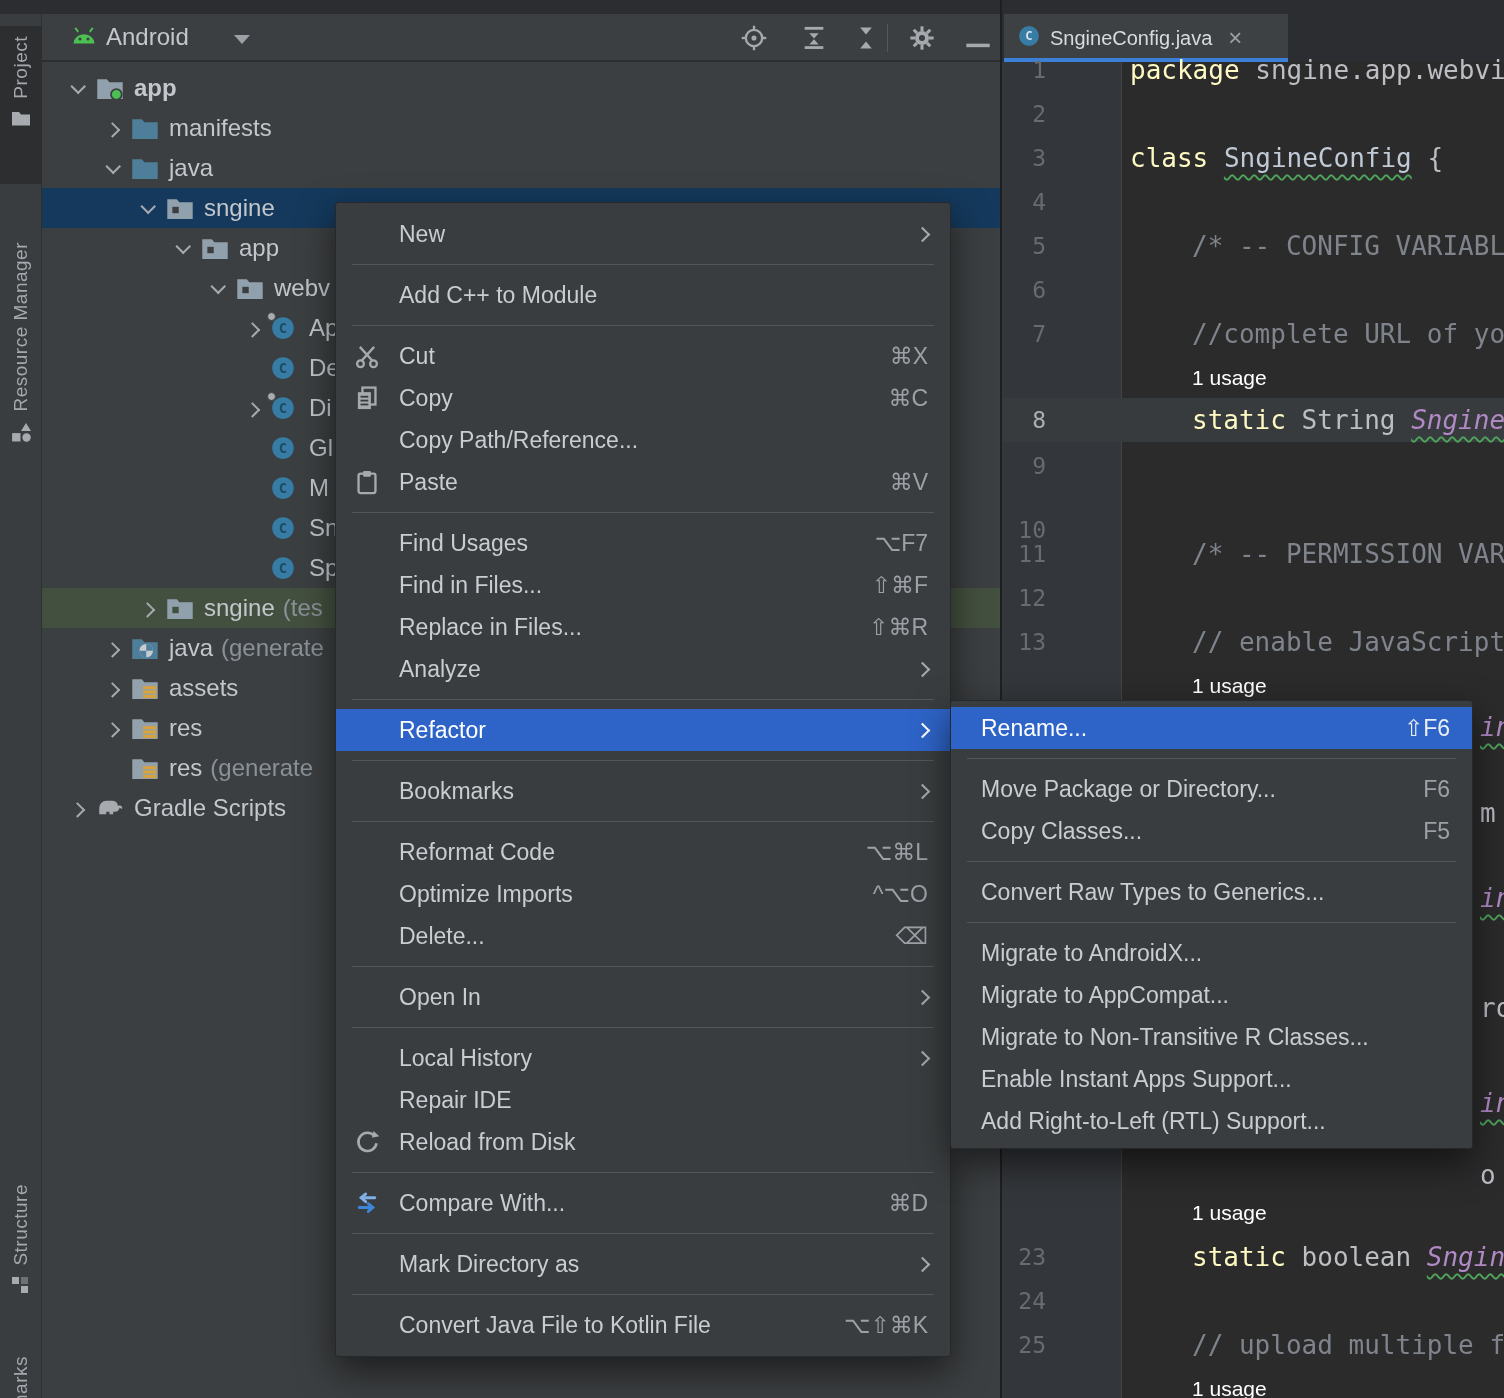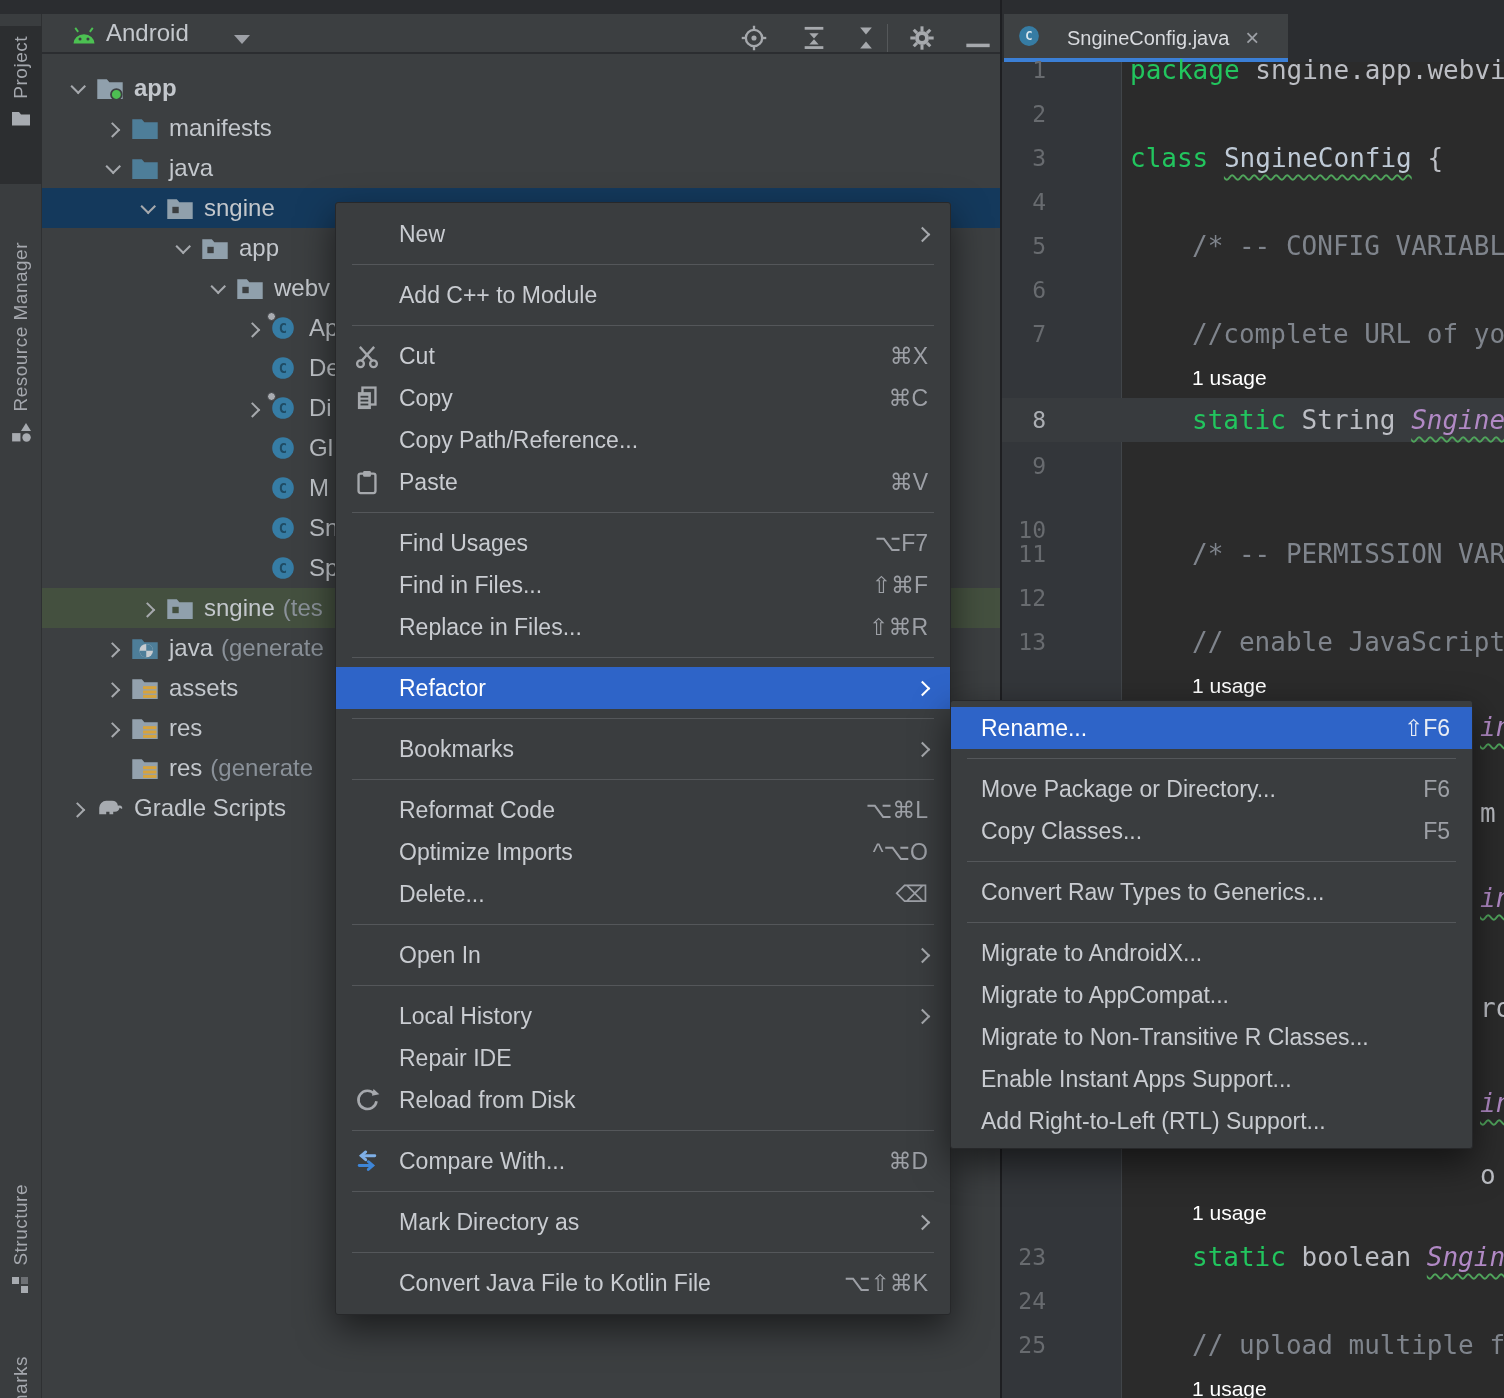--- a/index.html
+++ b/index.html
@@ -13,21 +13,21 @@
 
   
   .activity-bar{position:absolute;left:0;top:14px;bottom:0;width:42px;background:#3A3D3F;border-right:1px solid #2E3032;}
   .abar-tab{position:absolute;left:0;width:42px;display:flex;flex-direction:column;align-items:center;gap:10px;padding:10px 0;}
   .abar-tab.active{background:#2C2E30;}
   .vlabel{writing-mode:vertical-rl;transform:rotate(180deg);font-size:19px;color:#A5A8AE;letter-spacing:.5px;}
   .abar-ic{width:20px;height:20px;flex:none;}
 
   
   .project-panel{position:absolute;left:42px;top:14px;width:958px;bottom:0;background:#3C3F41;}
-  .panel-header{position:relative;height:40px;border-bottom:2px solid #2B2D30;display:flex;align-items:center;}
+  .panel-header{position:relative;height:48px;border-bottom:2px solid #2B2D30;display:flex;align-items:center;}
   .android-ic{position:absolute;left:28px;top:12px;}
   .view-selector-label{position:absolute;left:64px;font-size:24px;color:#C3C7CC;}
   .dd-caret{position:absolute;left:192px;top:21px;width:0;height:0;border-left:8px solid transparent;border-right:8px solid transparent;border-top:9px solid #9DA0A6;}
   .hicon{position:absolute;top:10px;width:28px;height:28px;}
   .hsep{position:absolute;left:845px;top:10px;width:1px;height:28px;background:#55585A;}
 
   
   .tree{position:absolute;top:54px;left:0;right:0;}
   .trow{position:relative;display:flex;align-items:center;height:40px;font-size:24px;color:#C3C7CC;white-space:nowrap;overflow:hidden;}
   .trow.bold .tlabel{font-weight:bold;}
@@ -43,30 +43,30 @@
   .ticon svg{position:absolute;inset:0;}
   .pin{position:absolute;left:-4px;top:-4px;width:9px;height:9px;border-radius:50%;background:#A9ACB1;border:1px solid #3C3F41;}
   .tlabel{margin-left:10px;}
   .tsuffix{margin-left:8px;color:#8A9199;}
 
   
   .editor{position:absolute;left:1002px;top:0;width:502px;height:1398px;background:#2B2D30;overflow:hidden;}
   .vsep{position:absolute;left:1000px;top:0;width:2px;height:100%;background:#1E1F22;}
   .tab{position:absolute;left:2px;top:14px;width:284px;height:48px;background:#3E4143;display:flex;align-items:center;padding:0 14px;}
   .tab-accent{position:absolute;left:0;bottom:0;width:100%;height:4px;background:#3B7FD6;}
-  .tab-title{font-size:20px;color:#D8DADE;margin-left:27px;}
+  .tab-title{font-size:20px;color:#D8DADE;margin-left:10px;}
   .tab-close{font-size:24px;color:#9DA0A6;margin-left:16px;line-height:1;}
   .code-bg{position:absolute;left:0;right:0;top:62px;bottom:0;background:#2B2B2B;}
   .gutter-bg{position:absolute;left:0;top:62px;bottom:0;width:120px;background:#33363A;border-right:1px solid #414549;}
   .caret-line{position:absolute;left:0;right:0;top:398px;height:44px;background:#383B3E;}
   .lnum{position:absolute;left:0;width:44px;height:44px;line-height:44px;text-align:right;font-family:"DejaVu Sans Mono",monospace;font-size:23px;color:#686B6F;}
   .lnum.cur{color:#ABAEB3;}
   .cl{position:absolute;left:128px;height:44px;line-height:44px;font-family:"DejaVu Sans Mono",monospace;font-size:26px;white-space:pre;color:#BCBEC4;}
   .cl.ind{left:190px;}
-  .tok-kw{color:#22c55e;}
+  .tok-kw{color:#fef9c3;}
   .tok-plain{color:#BCBEC4;}
   .tok-comment{color:#7F848C;}
   .tok-class{color:#BFCAD6;text-decoration:underline wavy #4FA45B 2px;text-underline-offset:7px;}
   .tok-field{color:#B189C5;font-style:italic;text-decoration:underline wavy #4FA45B 2px;text-underline-offset:7px;}
   .usage{position:absolute;left:190px;height:44px;line-height:44px;font-size:21px;color:#ffffff;}
   .frag{position:absolute;left:478px;height:44px;line-height:44px;font-family:"DejaVu Sans Mono",monospace;font-size:26px;color:#BCBEC4;z-index:5;}
   .frag.field{color:#B189C5;font-style:italic;text-decoration:underline wavy #4FA45B 2px;text-underline-offset:7px;}
 
   
   .menu{position:absolute;background:#3A3D3F;border:1px solid #27282A;border-radius:3px;box-shadow:0 14px 36px rgba(0,0,0,.55);padding:10px 0;z-index:40;}
@@ -516,20 +516,25 @@
   <div class="mi">
       <span class="mico"></span>
       <span class="mlabel">Find in Files...</span>
       <span class="msc">⇧⌘F</span>
     </div>
   <div class="mi">
       <span class="mico"></span>
       <span class="mlabel">Replace in Files...</span>
       <span class="msc">⇧⌘R</span>
     </div>
+  <div class="mi">
+      <span class="mico"></span>
+      <span class="mlabel">Analyze</span>
+      <span class="marrow"></span>
+    </div>
   <div class="sep"></div>
   <div class="mi hl">
       <span class="mico"></span>
       <span class="mlabel">Refactor</span>
       <span class="marrow"></span>
     </div>
   <div class="sep"></div>
   <div class="mi">
       <span class="mico"></span>
       <span class="mlabel">Bookmarks</span>

